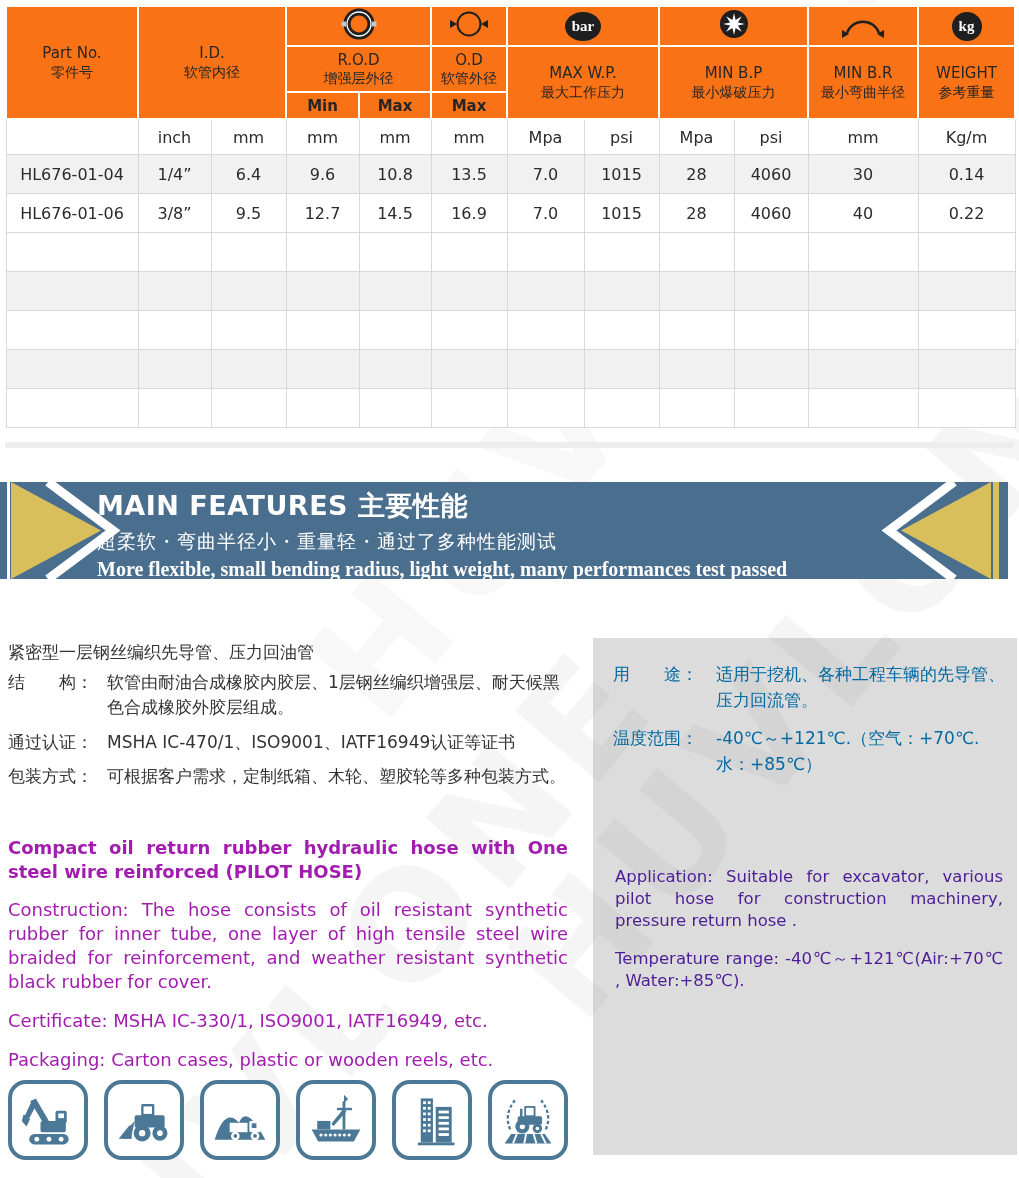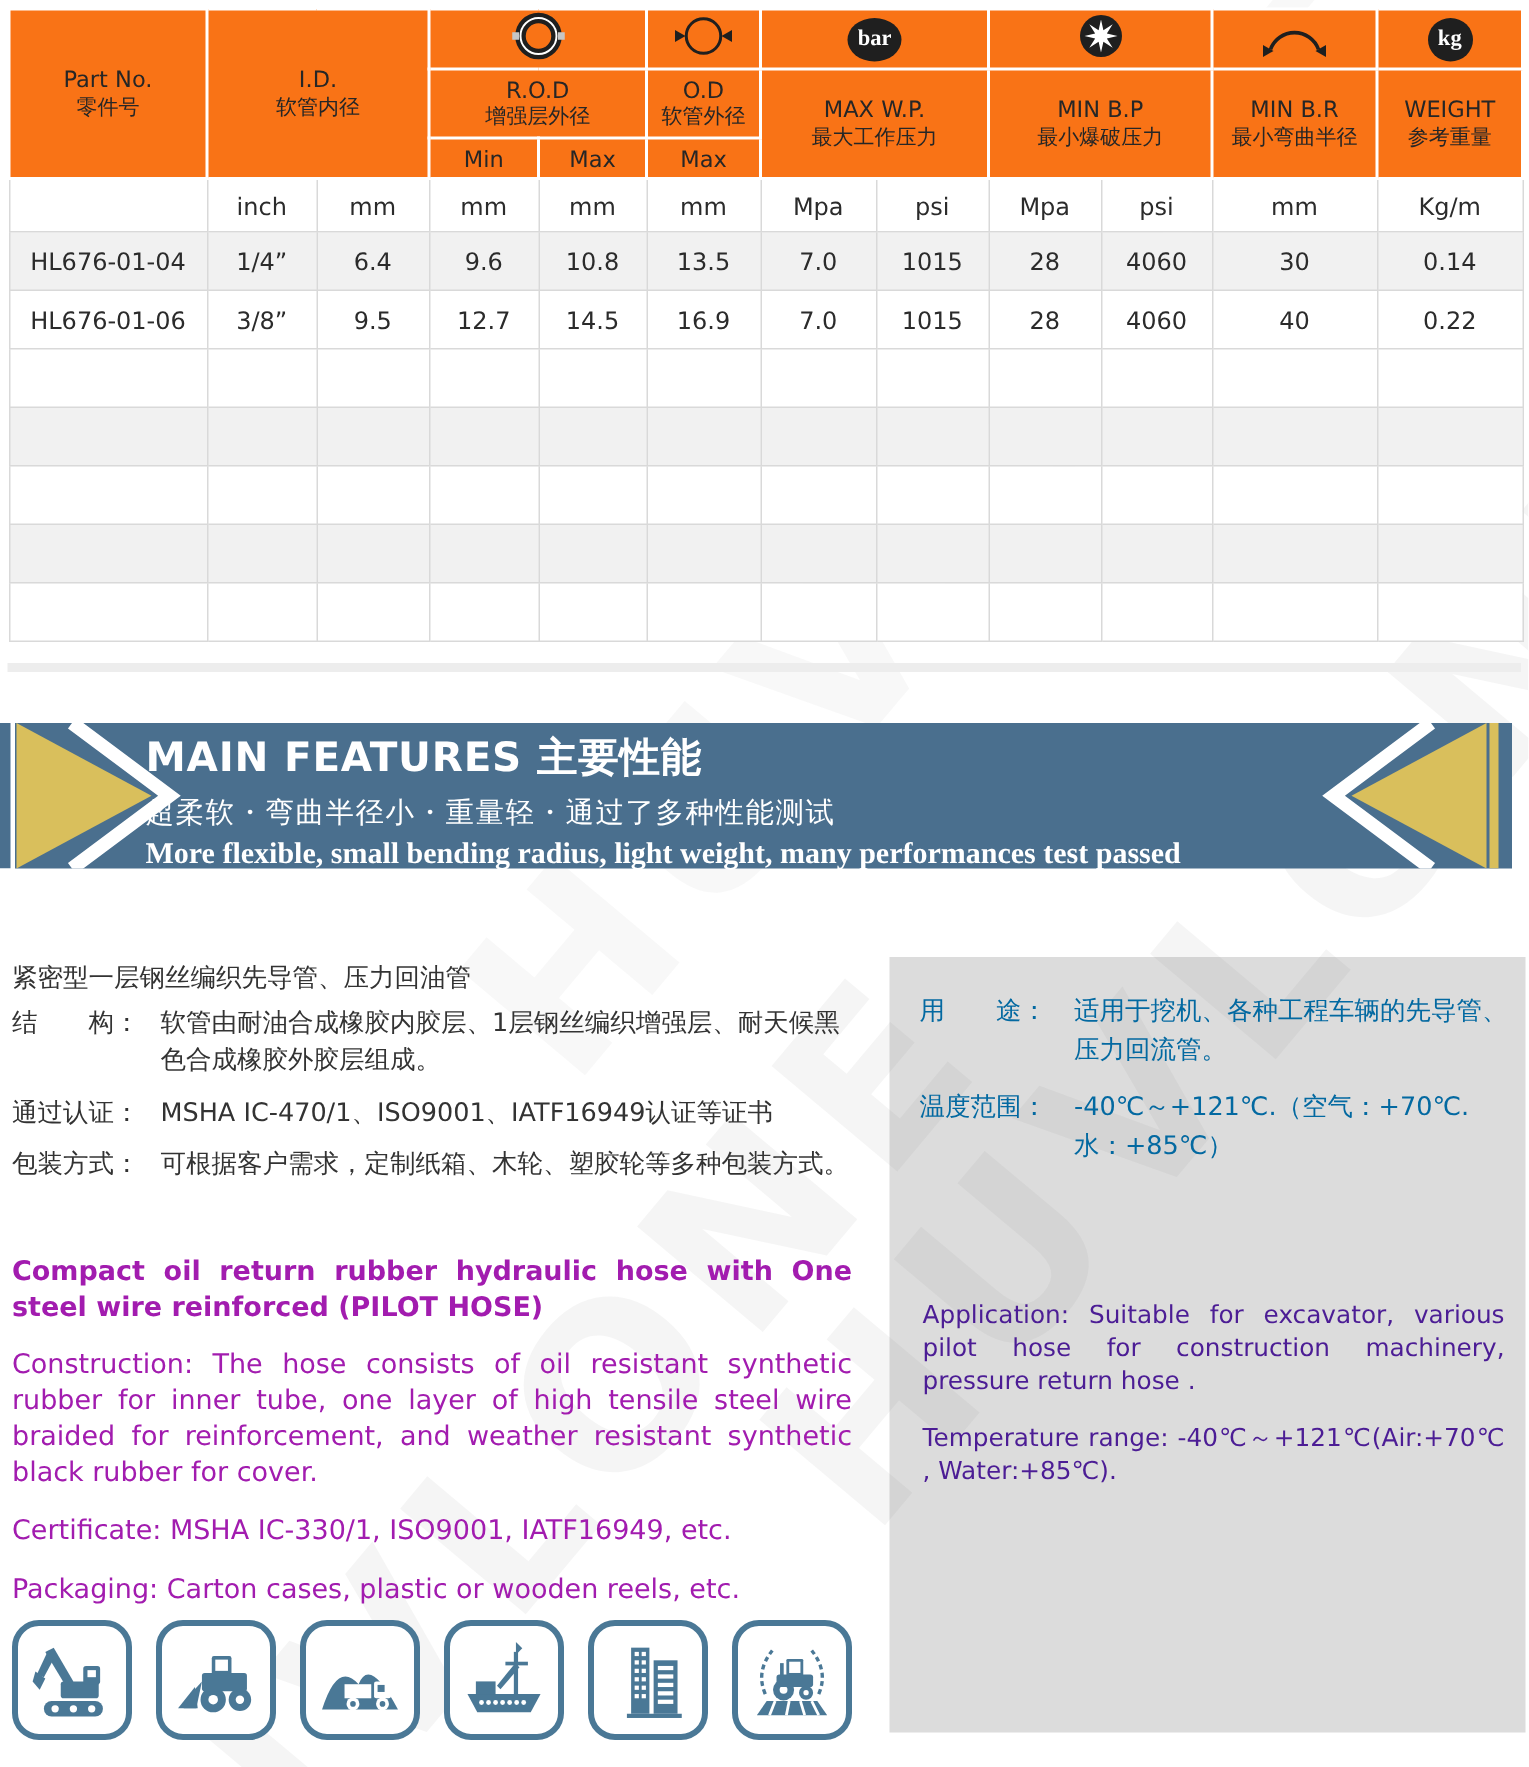--- a/index.html
+++ b/index.html
@@ -18,21 +18,21 @@
   .wm3{left:180px; top:260px; color:rgba(120,120,120,0.05);}
   
   .table-wrap{position:absolute; left:5px; top:5px; width:1009px; z-index:2;}
   table.spec{border-collapse:collapse; table-layout:fixed; width:1009px;}
   table.spec th{
     background:#f97316; border:2px solid #fff; font-weight:normal;
     color:#262626; text-align:center; vertical-align:middle; padding:0;
   }
   tr.icon-row th{height:38px;}
   tr.label-row th{height:44px;}
-  tr.minmax-row th{height:25px; font-size:15px;}
+  tr.minmax-row th{height:25px; font-size:15px;font-weight:bold;}
   th .en{font-size:15px; line-height:1.25;}
   th .cn{font-size:14px; line-height:1.3;}
   table.spec td{
     border:1px solid #d9d9d9; background:#fff; text-align:center; vertical-align:middle;
     font-size:16px; color:#2b2b2b; height:38px; padding:0;
   }
   tr.units-row td{height:34px;}
   tr.shaded td{background:#f1f1f1;}
   .badge{
     display:inline-block; background:#1f1f1f; color:#fff; border-radius:50%;

